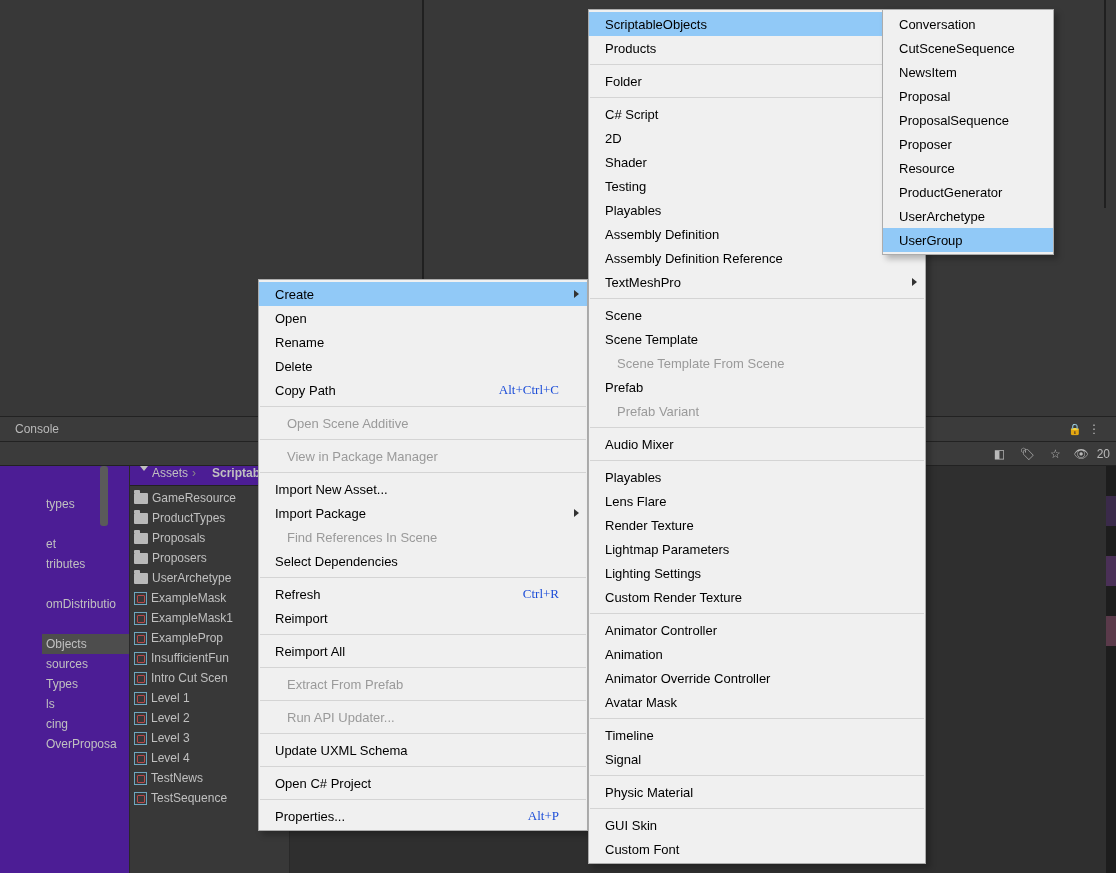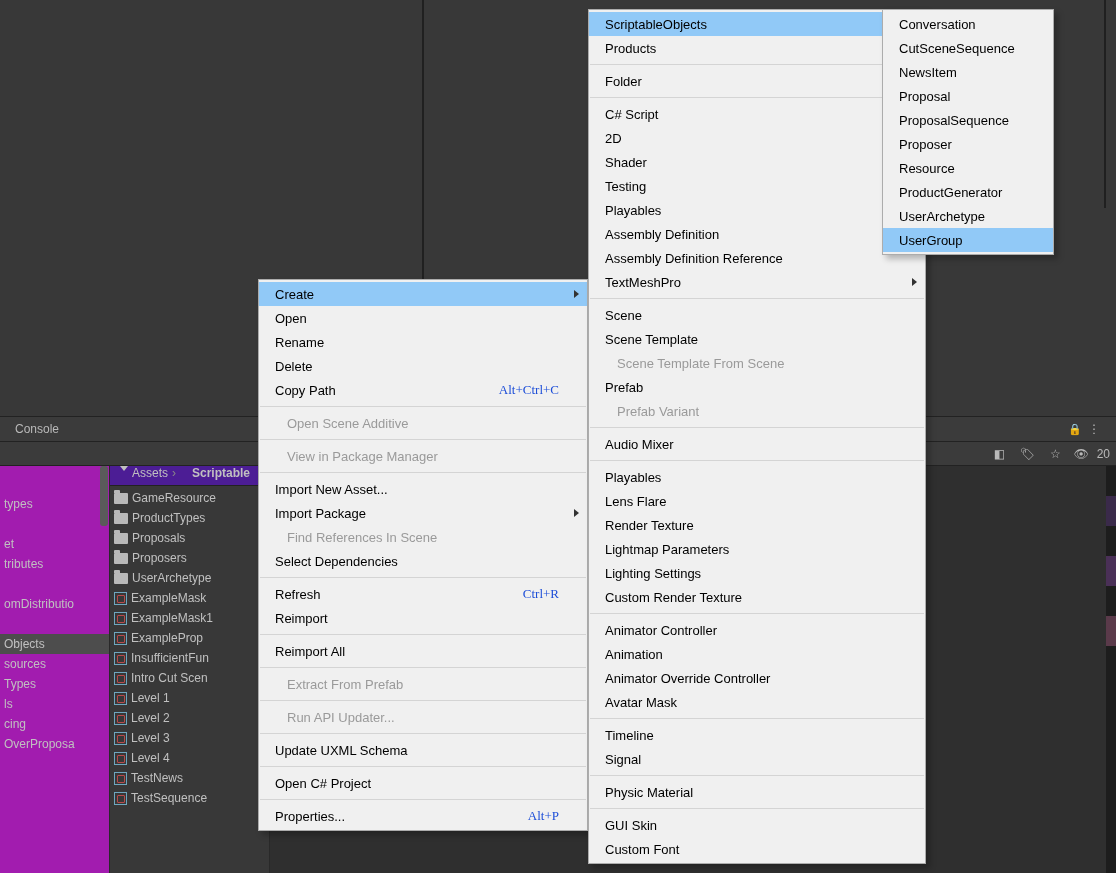--- a/index.html
+++ b/index.html
@@ -40,22 +40,23 @@
   }
   .tool-btn { width:20px; height:18px; display:flex; align-items:center; justify-content:center; color:#b9b9b9; font-size:12px; }
   .eye-icon::before { content:"\1F441"; font-size:12px; }
 
   
   .project {
     position: absolute; left: 0; top: 466px; right: 0; bottom: 0;
     background: #383838; display:flex;
   }
   .project .col-left {
-    width: 110px; background:#a21caf; border-right:1px solid #292929;
+    width: 130px; background:#4c1d95; border-right:1px solid #292929;
     padding-top:28px;
+    padding-left:42px;
   }
   .project .col-tree {
     width: 160px; background:#383838; border-right:1px solid #292929;
     position:relative;
   }
   .project .col-right {
     flex:1; background:#2f2f2f; position:relative;
   }
   .tree-row { height:20px; display:flex; align-items:center; color:#c0c0c0; padding-left:4px; font-size:12px; white-space:nowrap; overflow:hidden; }
   .tree-row.selected { background:#4d4d4d; }

